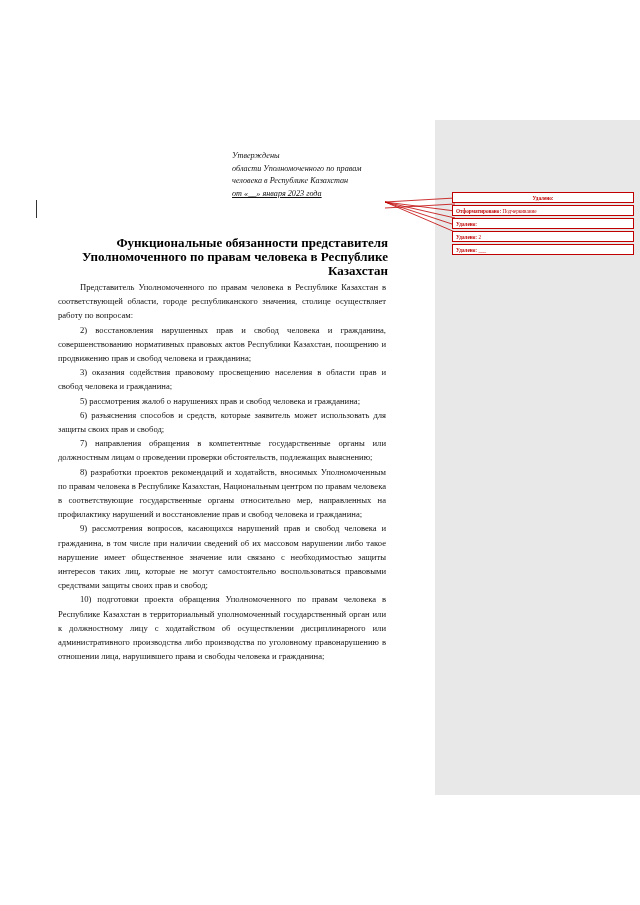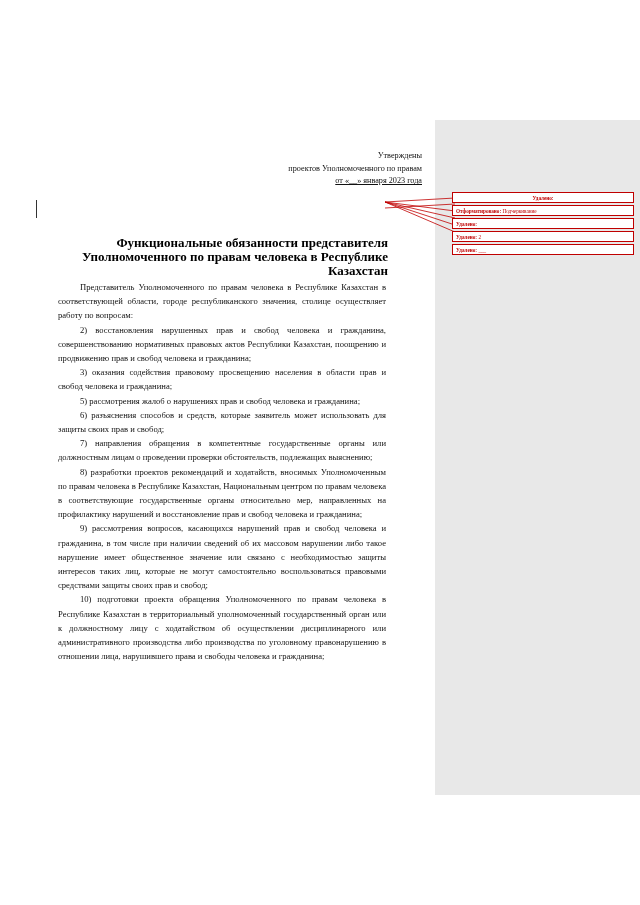--- a/index.html
+++ b/index.html
@@ -45,24 +45,25 @@
     top: 200px;
     width: 1px;
     height: 18px;
     background: #333;
   }
   .header-block {
     position: absolute;
     left: 232px;
     top: 150px;
     width: 190px;
-    text-align: right;
+    text-align: left;
     font-size: 8.2px;
     line-height: 12.6px;
     color: #111;
+    font-style: italic;
   }
   .header-block .line {
     display: block;
   }
   .header-block .underline {
     text-decoration: underline;
   }
   .doc-title {
     position: absolute;
     left: 58px;
@@ -132,21 +133,22 @@
 <div class="page">
 
   <div class="review-band"></div>
 
   <div class="doc-body">
 
     <div class="change-bar"></div>
 
     <div class="header-block">
       <span class="line">Утверждены</span>
-      <span class="line">проектов Уполномоченного  по правам</span>
+      <span class="line">области Уполномоченного  по правам</span>
+      <span class="line">человека в Республике Казахстан</span>
       <span class="line underline">от «__» января 2023 года</span>
     </div>
 
     <div class="doc-title">Функциональные обязанности представителя Уполномоченного по правам человека в Республике Казахстан</div>
 
     <div class="content">
       <p>Представитель Уполномоченного по правам человека в Республике Казахстан в соответствующей области, городе республиканского значения, столице осуществляет работу по вопросам:</p>
       <p>2) восстановления нарушенных прав и свобод человека и гражданина, совершенствованию нормативных правовых актов Республики Казахстан, поощрению и продвижению прав и свобод человека и гражданина;</p>
       <p>3) оказания содействия правовому просвещению населения в области прав и свобод человека и гражданина;</p>
       <p>5) рассмотрения жалоб о нарушениях прав и свобод человека и гражданина;</p>

